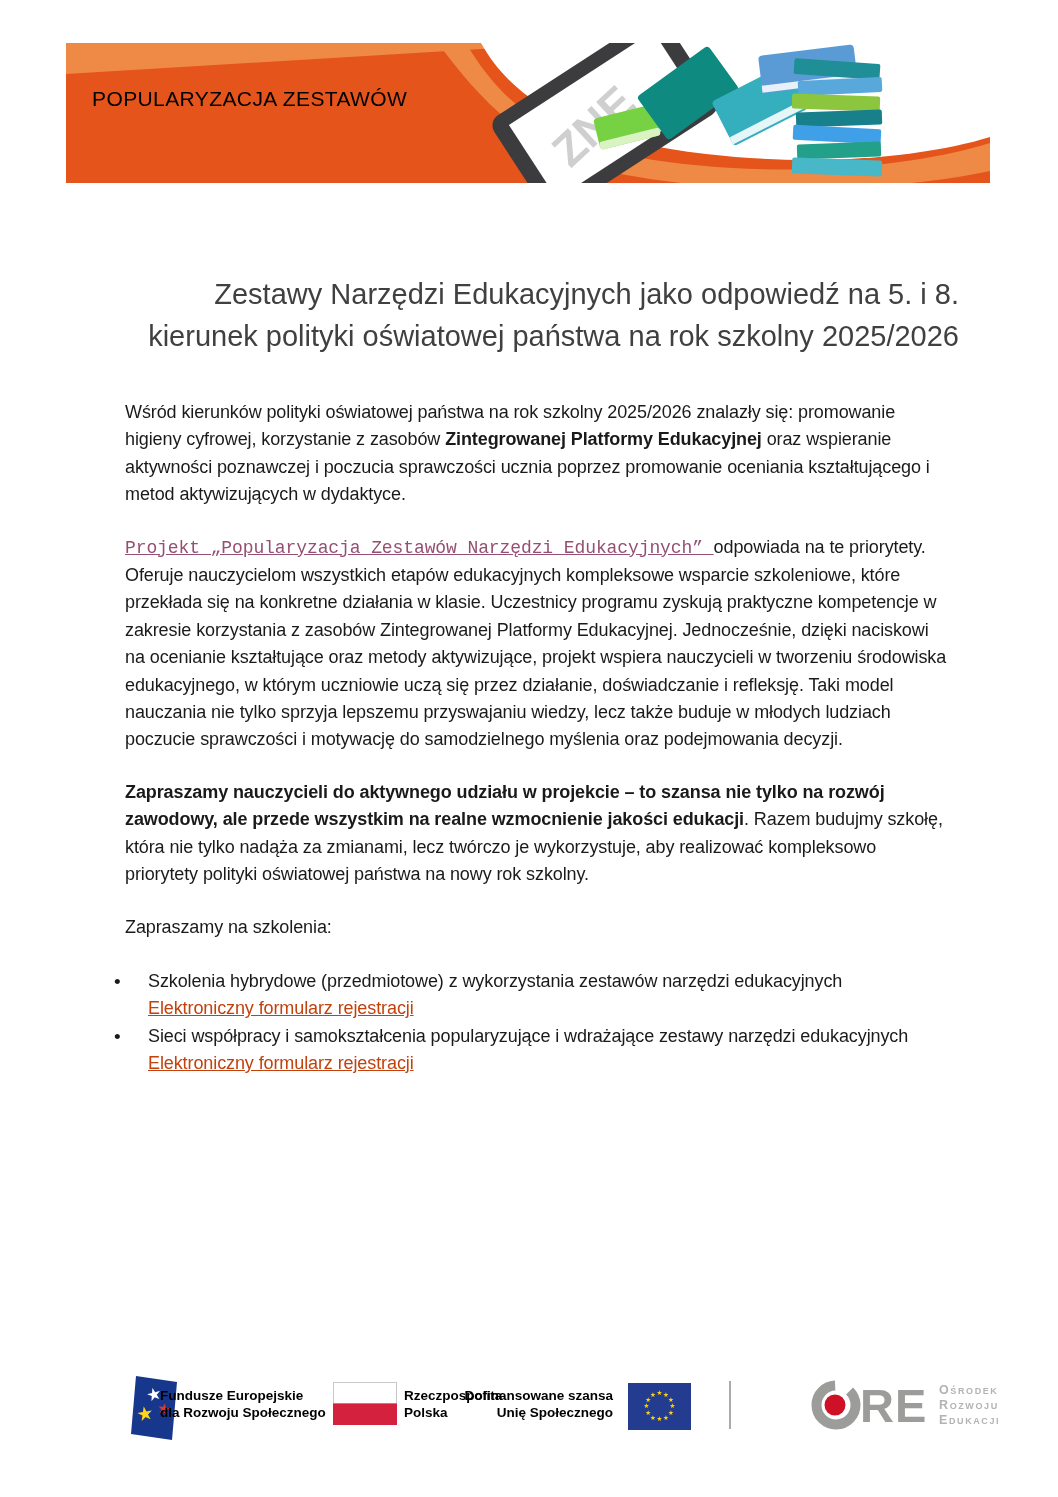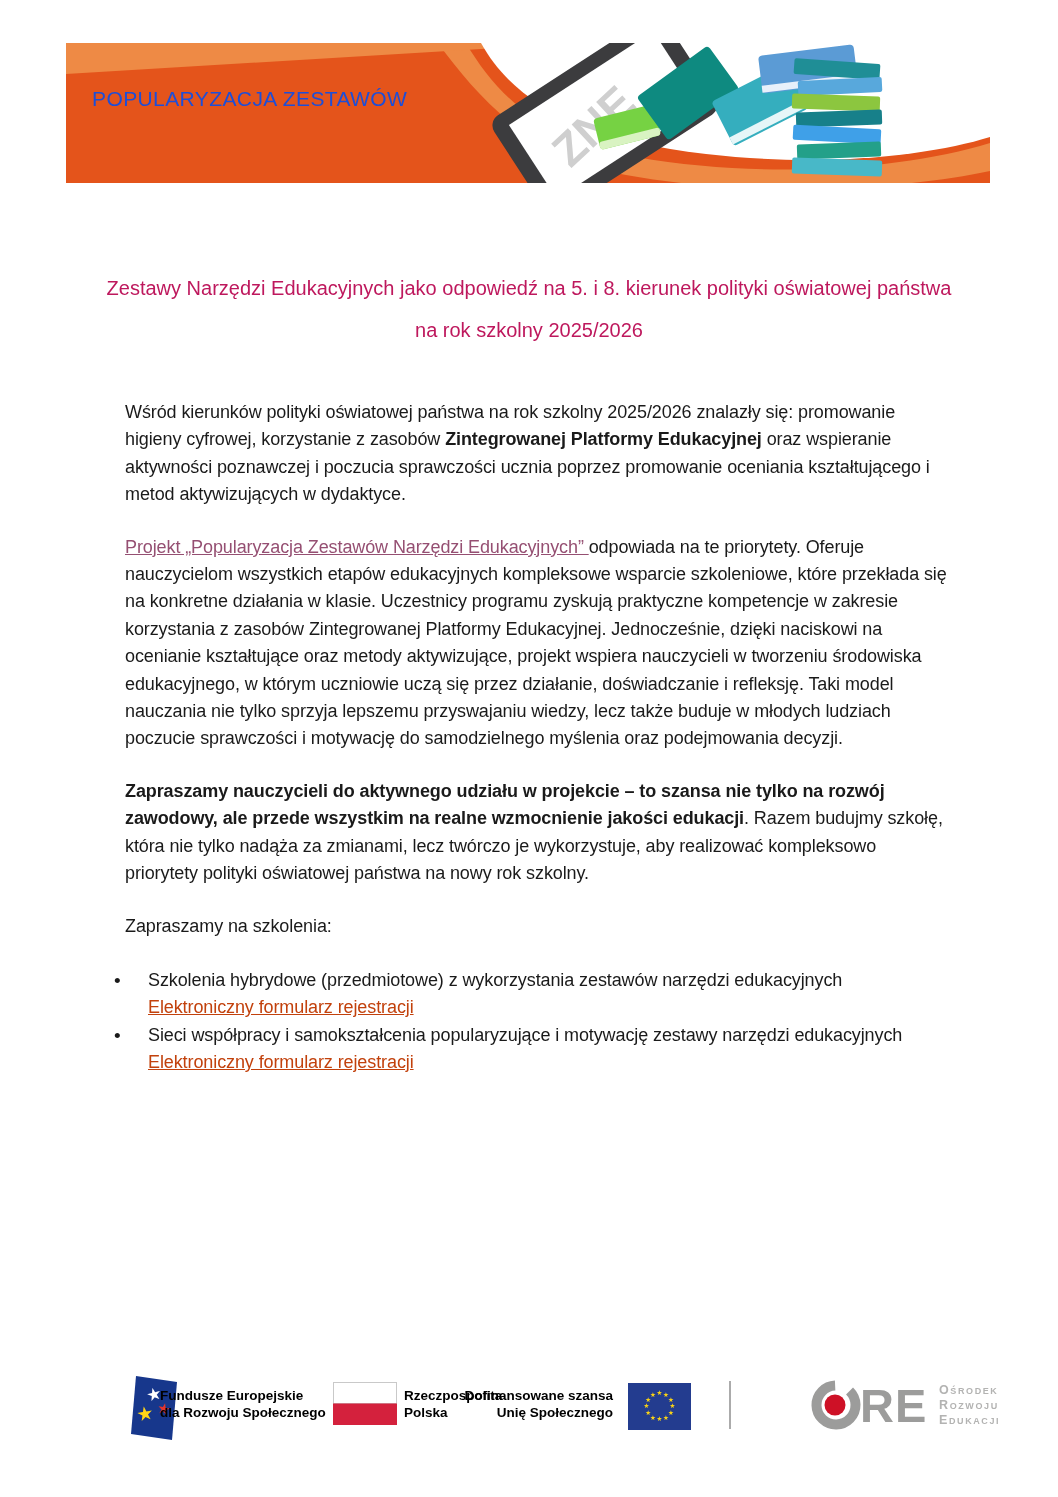--- a/index.html
+++ b/index.html
@@ -4,37 +4,37 @@
 <style>
   html,body{margin:0;padding:0;background:#fff;}
   body{
     width:1058px;height:1497px;position:relative;overflow:hidden;
     font-family:"Liberation Sans",sans-serif;color:#1a1a1a;
   }
   
   .banner{position:absolute;left:66px;top:43px;width:924px;height:140px;}
   .banner svg{display:block;}
   .banner-title{
-    position:absolute;left:26px;top:41px;color:#1d4ed8;
+    position:absolute;left:26px;top:41px;color:#000000;
     font-size:21px;line-height:30px;letter-spacing:.4px;font-weight:400;
   }
   
   .doc-title{
-    position:absolute;left:99px;top:254px;width:860px;text-align:center;
-    font-size:20px;line-height:42px;color:#be185d;font-weight:400;
+    position:absolute;left:99px;top:254px;width:860px;text-align:right;
+    font-size:29px;line-height:42px;color:#404040;font-weight:400;
   }
   
   .article{
     position:absolute;left:125px;top:399px;width:822px;
     font-size:18px;line-height:27.4px;letter-spacing:-.1px;
   }
   .para{margin:0 0 25px 0;}
   .seg-regular{}
   .seg-bold{font-weight:bold;}
-  a.seg-link_visited{color:#954F72;text-decoration:underline;}
+  a.seg-link_visited{color:#954F72;text-decoration:underline;font-family:Liberation Mono, monospace;}
   .invite{margin:0 0 27px 0;}
   ul.training-list{list-style:none;margin:0 0 0 -13px;padding:0;}
   ul.training-list li{position:relative;padding-left:36px;margin:0;}
   ul.training-list li::before{
     content:"\2022";position:absolute;left:2px;top:0;font-size:19px;color:#1a1a1a;
   }
   a.bullet-link{color:#c2410c;text-decoration:underline;}
   
   .footer{position:absolute;left:0;top:1371px;width:1058px;height:100px;}
   .footer .flag{position:absolute;}
@@ -109,21 +109,21 @@
 
 <div class="article">
   <div id="paragraphs">
       <div class="para"><span class="seg-regular">Wśród kierunków polityki oświatowej państwa na rok szkolny 2025/2026 znalazły się: promowanie higieny cyfrowej, korzystanie z zasobów </span><span class="seg-bold">Zintegrowanej Platformy Edukacyjnej</span><span class="seg-regular"> oraz wspieranie aktywności poznawczej i poczucia sprawczości ucznia poprzez promowanie oceniania kształtującego i metod aktywizujących w dydaktyce.</span></div>
       <div class="para"><a class="seg-link_visited" href="#">Projekt „Popularyzacja Zestawów Narzędzi Edukacyjnych” </a><span class="seg-regular">odpowiada na te priorytety. Oferuje nauczycielom wszystkich etapów edukacyjnych kompleksowe wsparcie szkoleniowe, które przekłada się na konkretne działania w klasie. Uczestnicy programu zyskują praktyczne kompetencje w zakresie korzystania z zasobów Zintegrowanej Platformy Edukacyjnej. Jednocześnie, dzięki naciskowi na ocenianie kształtujące oraz metody aktywizujące, projekt wspiera nauczycieli w tworzeniu środowiska edukacyjnego, w którym uczniowie uczą się przez działanie, doświadczanie i refleksję. Taki model nauczania nie tylko sprzyja lepszemu przyswajaniu wiedzy, lecz także buduje w młodych ludziach poczucie sprawczości i motywację do samodzielnego myślenia oraz podejmowania decyzji.</span></div>
       <div class="para"><span class="seg-bold">Zapraszamy nauczycieli do aktywnego udziału w projekcie – to szansa nie tylko na rozwój zawodowy, ale przede wszystkim na realne wzmocnienie jakości edukacji</span><span class="seg-regular">. Razem budujmy szkołę, która nie tylko nadąża za zmianami, lecz twórczo je wykorzystuje, aby realizować kompleksowo priorytety polityki oświatowej państwa na nowy rok szkolny.</span></div>
     </div>
   <div class="invite">Zapraszamy na szkolenia:</div>
   <ul class="training-list" id="training-list">
       <li><span>Szkolenia hybrydowe (przedmiotowe) z wykorzystania zestawów narzędzi edukacyjnych</span><br><a class="bullet-link" href="#">Elektroniczny formularz rejestracji</a></li>
-      <li><span>Sieci współpracy i samokształcenia popularyzujące i motywację zestawy narzędzi edukacyjnych</span><br><a class="bullet-link" href="#">Elektroniczny formularz rejestracji</a></li>
+      <li><span>Sieci współpracy i samokształcenia popularyzujące i wdrażające zestawy narzędzi edukacyjnych</span><br><a class="bullet-link" href="#">Elektroniczny formularz rejestracji</a></li>
     </ul>
 </div>
 
 <div class="footer">
 
   <svg class="flag" style="left:131px;top:5px;" width="48" height="64" viewBox="0 0 48 64">
     <polygon points="5,0 46,6 41,64 0,58" fill="#17378C"></polygon>
     <text x="23" y="24" font-size="17" fill="#FFFFFF" text-anchor="middle" transform="rotate(-14 23 18)">★</text>
     <text x="14" y="44" font-size="19" fill="#FFD617" text-anchor="middle" transform="rotate(-10 14 38)">★</text>
     <text x="33" y="38" font-size="15" fill="#E5352D" text-anchor="middle" transform="rotate(12 33 33)">★</text>

